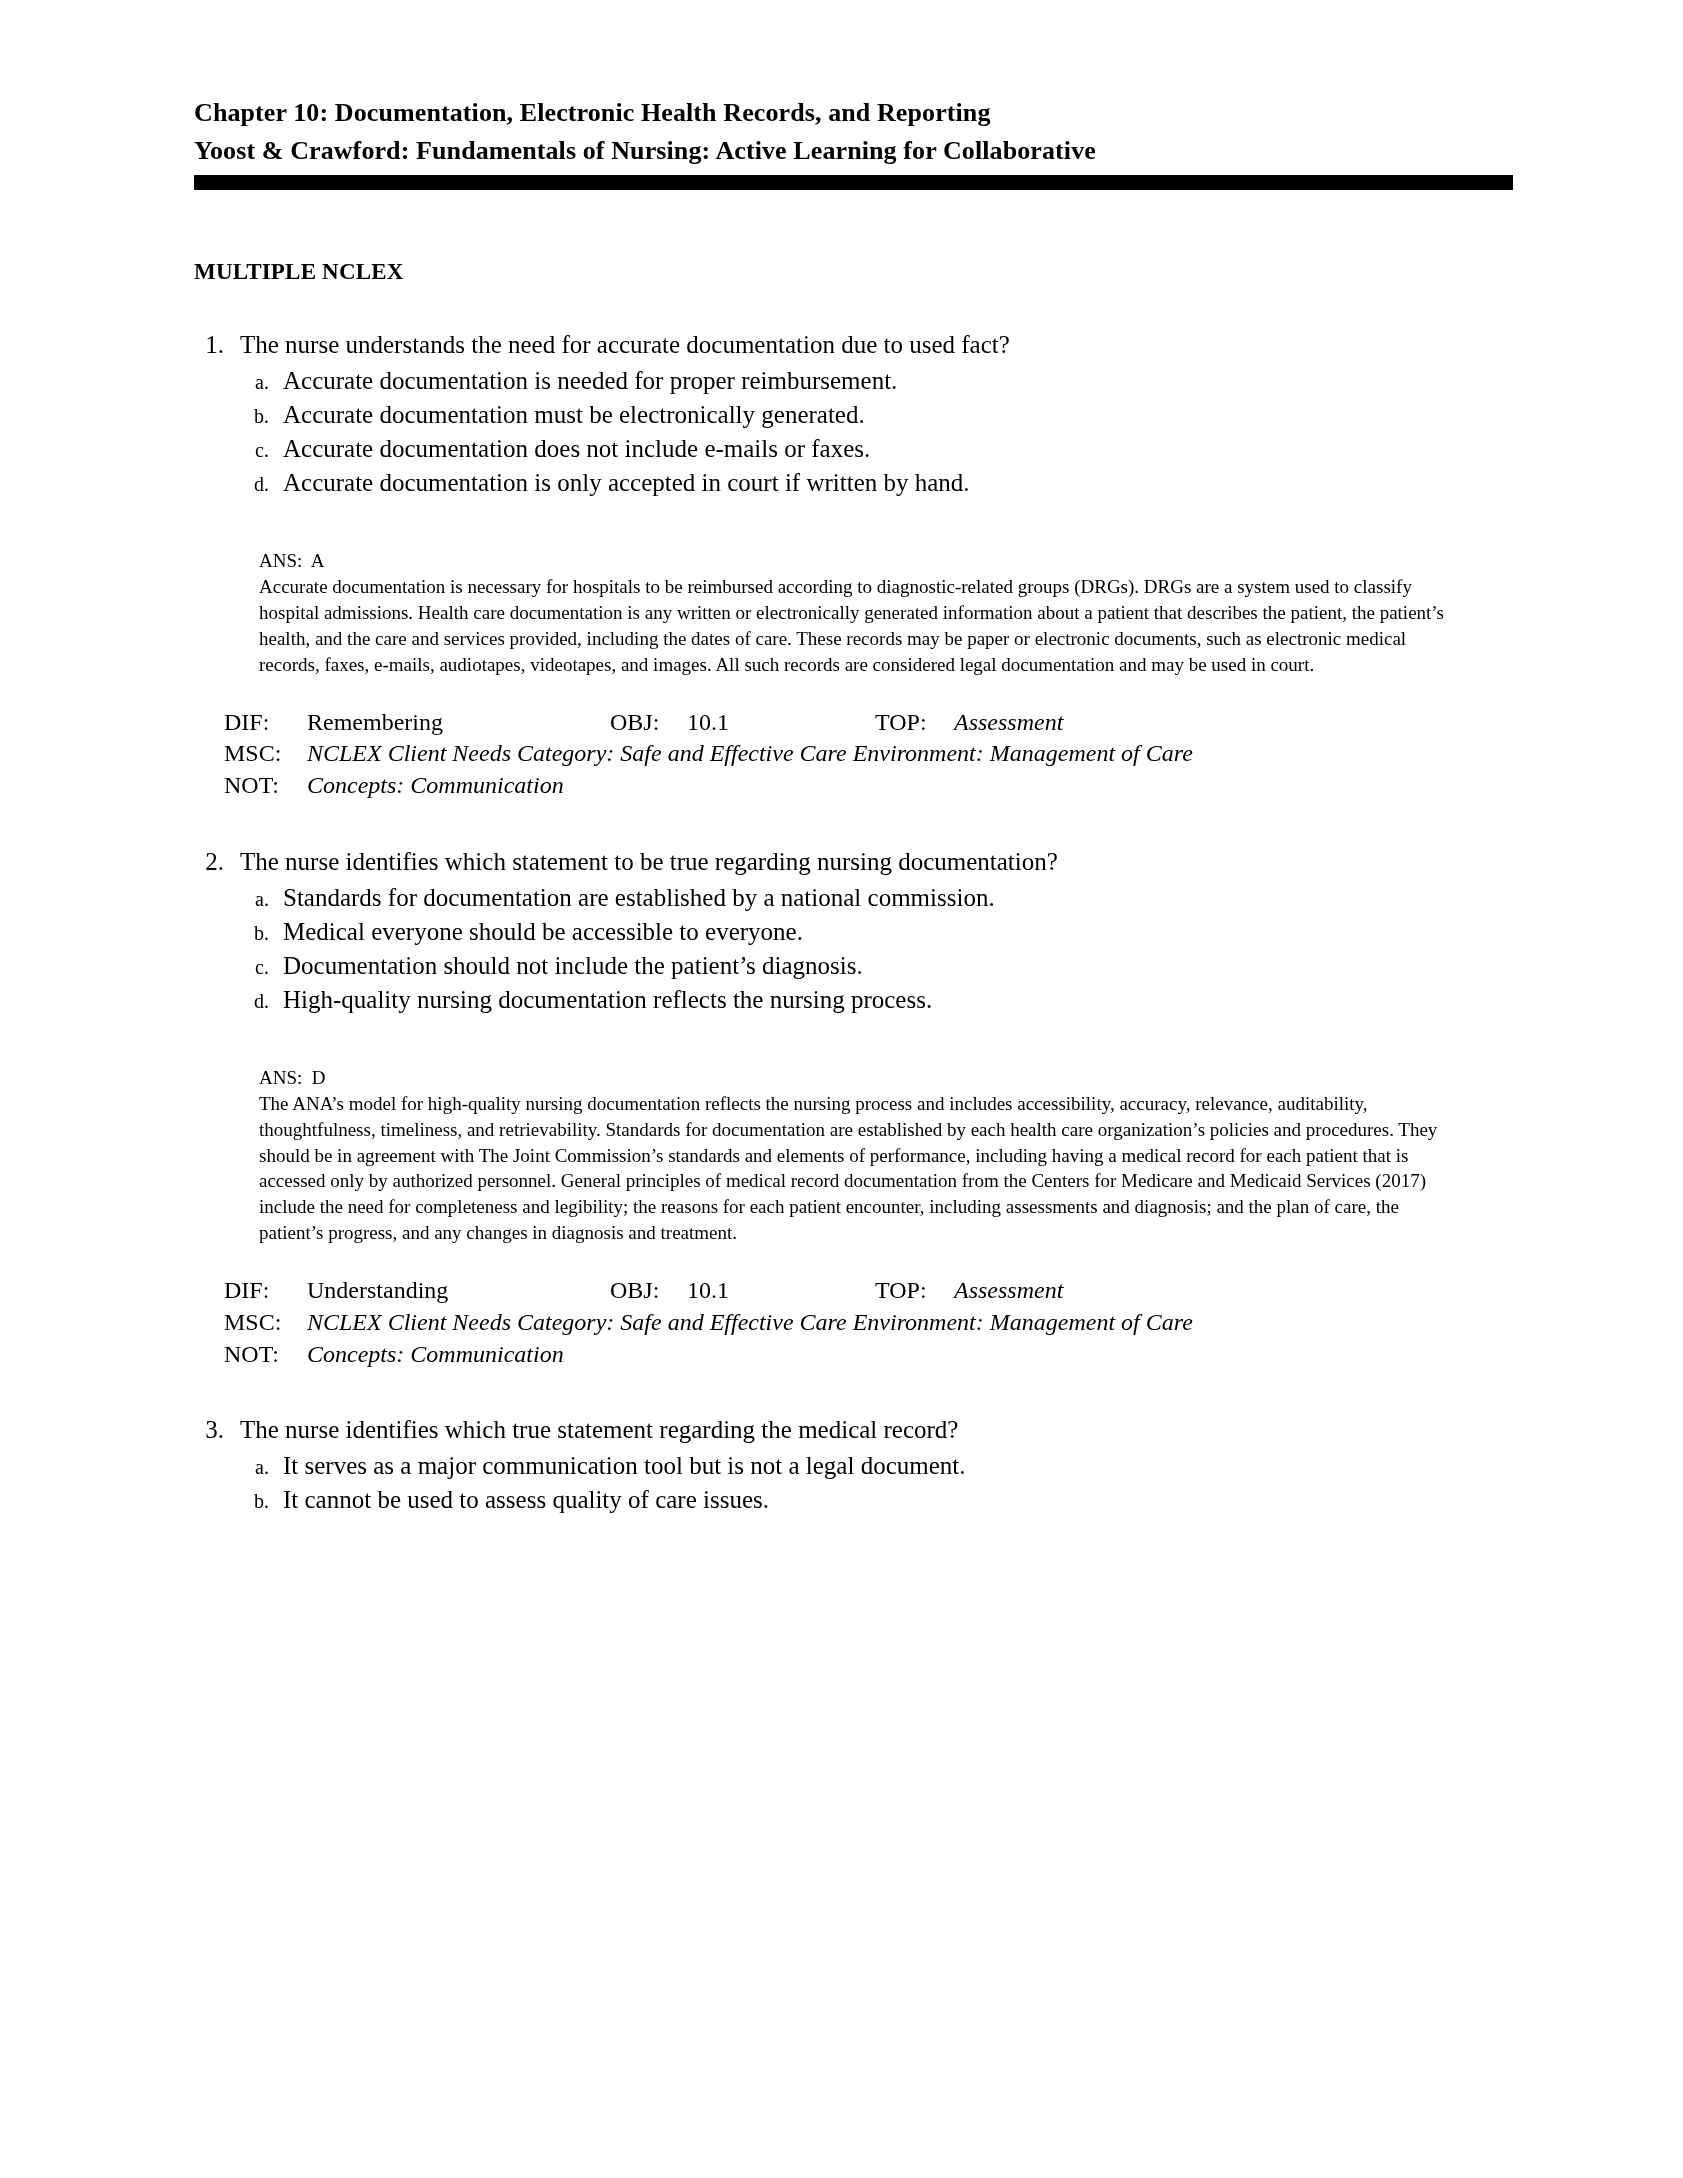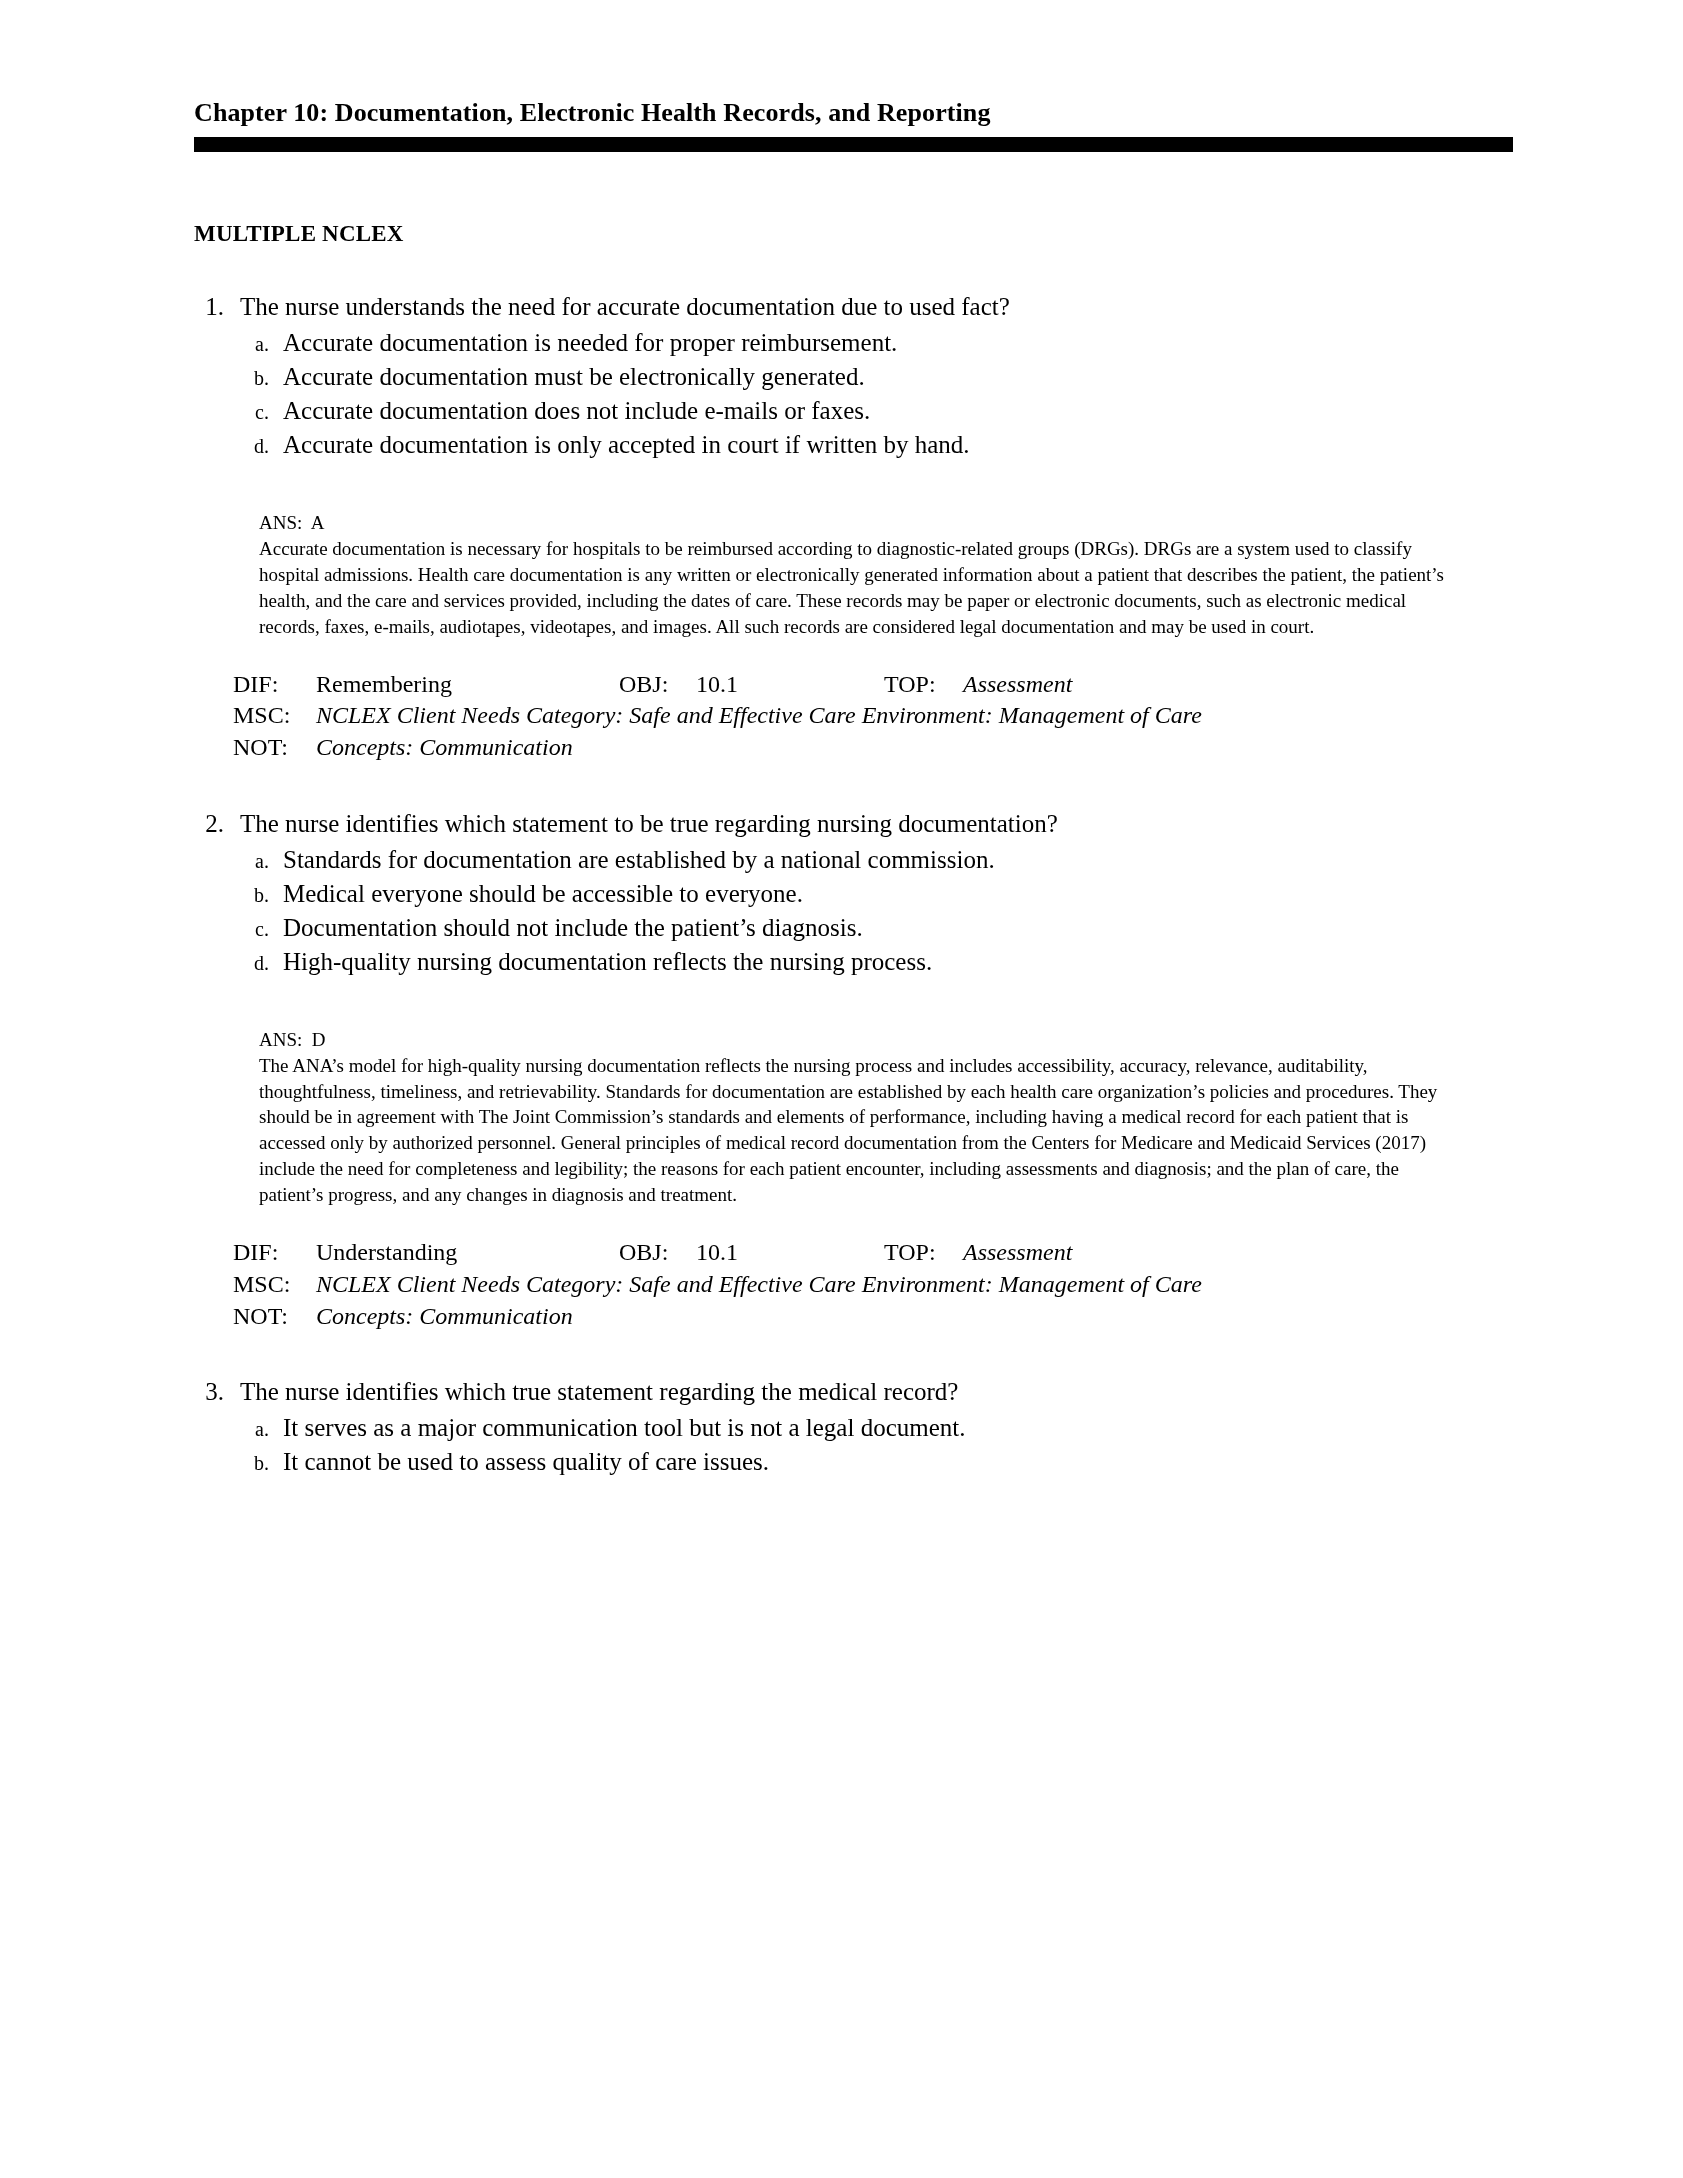--- a/index.html
+++ b/index.html
@@ -106,21 +106,21 @@
   .ans-label {
     white-space: pre;
   }
   .rationale {
     text-align: left;
   }
 
   
   .meta-block {
     margin-top: 29px;
-    margin-left: 39px;
+    margin-left: 30px;
     width: 1228px;
     font-size: 24px;
     line-height: 1.32;
   }
   .meta-row {
     display: flex;
     align-items: baseline;
     white-space: nowrap;
   }
   .meta-key {
@@ -154,20 +154,21 @@
   }
 </style>
 </head>
 <body>
 
 <div class="page">
   <div class="content">
 
     <div class="doc-header">
       <span class="hline">Chapter 10: Documentation, Electronic Health Records, and Reporting</span>
+      <span class="hline">Yoost &amp; Crawford: Fundamentals of Nursing: Active Learning for Collaborative</span>
     </div>
     <div class="rule"></div>
 
     <div class="section-heading">MULTIPLE NCLEX</div>
 
     <div class="question-block">
       <div class="q-line">
         <span class="q-num">1.</span>
         <span class="q-text">The nurse understands the need for accurate documentation due to used fact?</span>
       </div>

